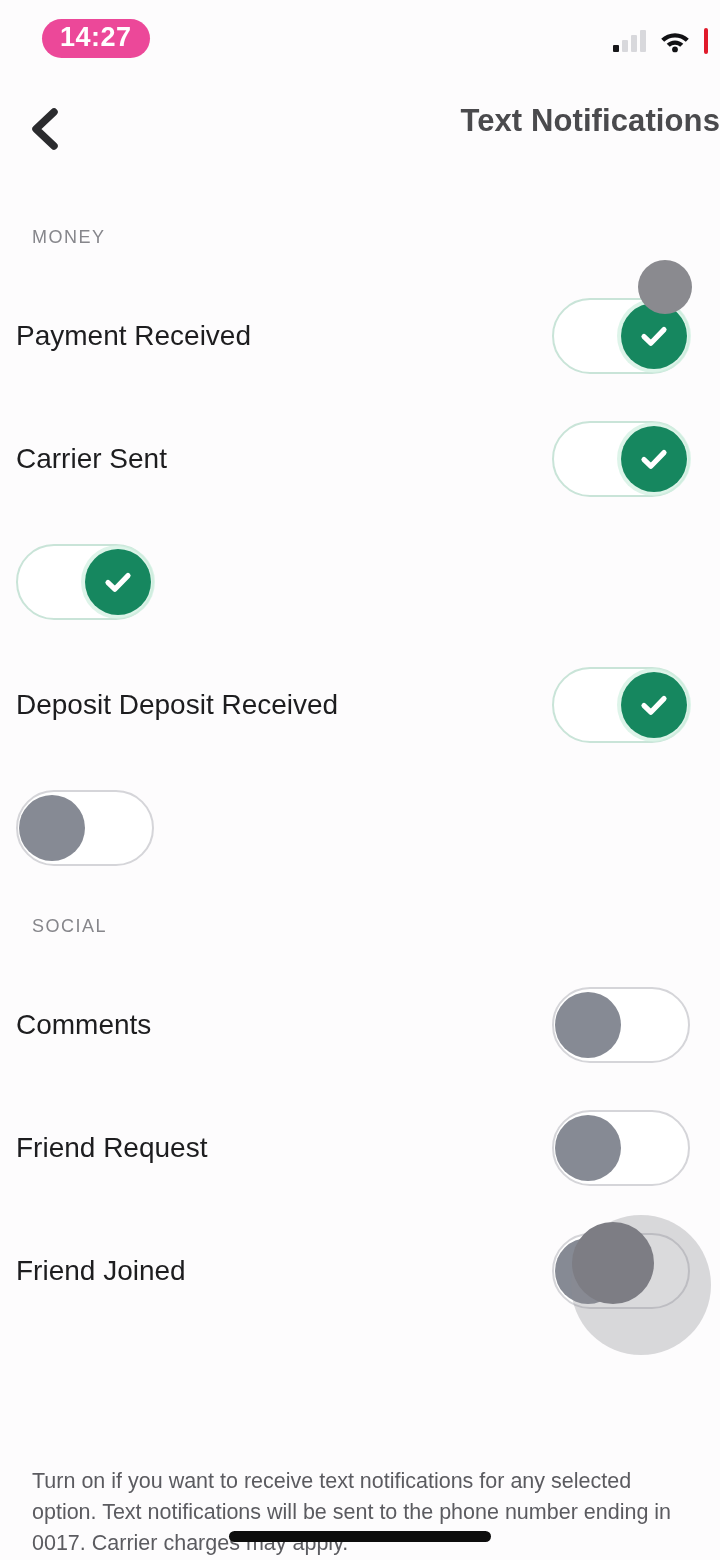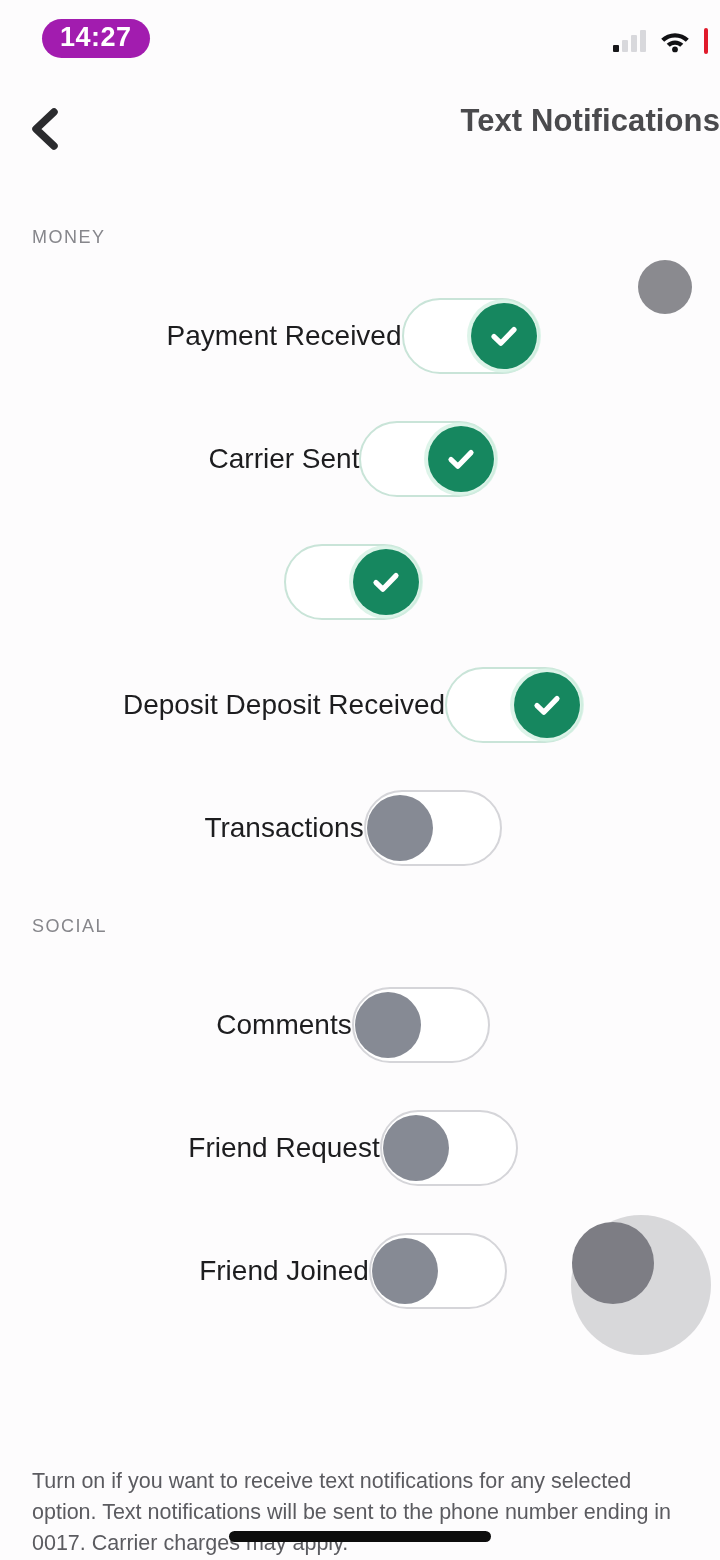--- a/index.html
+++ b/index.html
@@ -18,21 +18,21 @@
   
   .status-bar {
     position: absolute;
     top: 0; left: 0; right: 0;
     height: 78px;
   }
   .time-badge {
     position: absolute;
     left: 42px;
     top: 19px;
-    background: #a21caf;
+    background: #ec4899;
     color: #ffffff;
     font-size: 27px;
     font-weight: bold;
     letter-spacing: 0.5px;
     padding: 5px 18px 7px 18px;
     border-radius: 22px;
     line-height: 1;
   }
   .status-right {
     position: absolute;
@@ -107,21 +107,21 @@
     color: #86868b;
     padding: 0 0 0 32px;
     height: 74px;
     line-height: 74px;
     font-weight: normal;
   }
   .row {
     height: 123px;
     display: flex;
     align-items: center;
-    justify-content: center;
+    justify-content: space-between;
     padding: 0 30px 0 16px;
     box-sizing: border-box;
   }
   .row-label {
     font-size: 28px;
     color: #1d1d1f;
     font-weight: normal;
   }
 
   
@@ -271,21 +271,20 @@
       <div class="knob">
         <svg class="check" width="36" height="36" viewBox="0 0 36 36">
           <path d="M8 18.6 L14.8 25.2 L28 11.6" fill="none" stroke="#ffffff" stroke-width="5.2" stroke-linecap="round" stroke-linejoin="round"></path>
         </svg>
       </div>
     </div>
   </div>
 
 
   <div class="row">
-    <span class="row-label">Transactions</span>
     <div class="toggle off">
       <div class="knob"></div>
     </div>
   </div>
 
   <div class="section-header">SOCIAL</div>
 
   <div class="row">
     <span class="row-label">Comments</span>
     <div class="toggle off">

